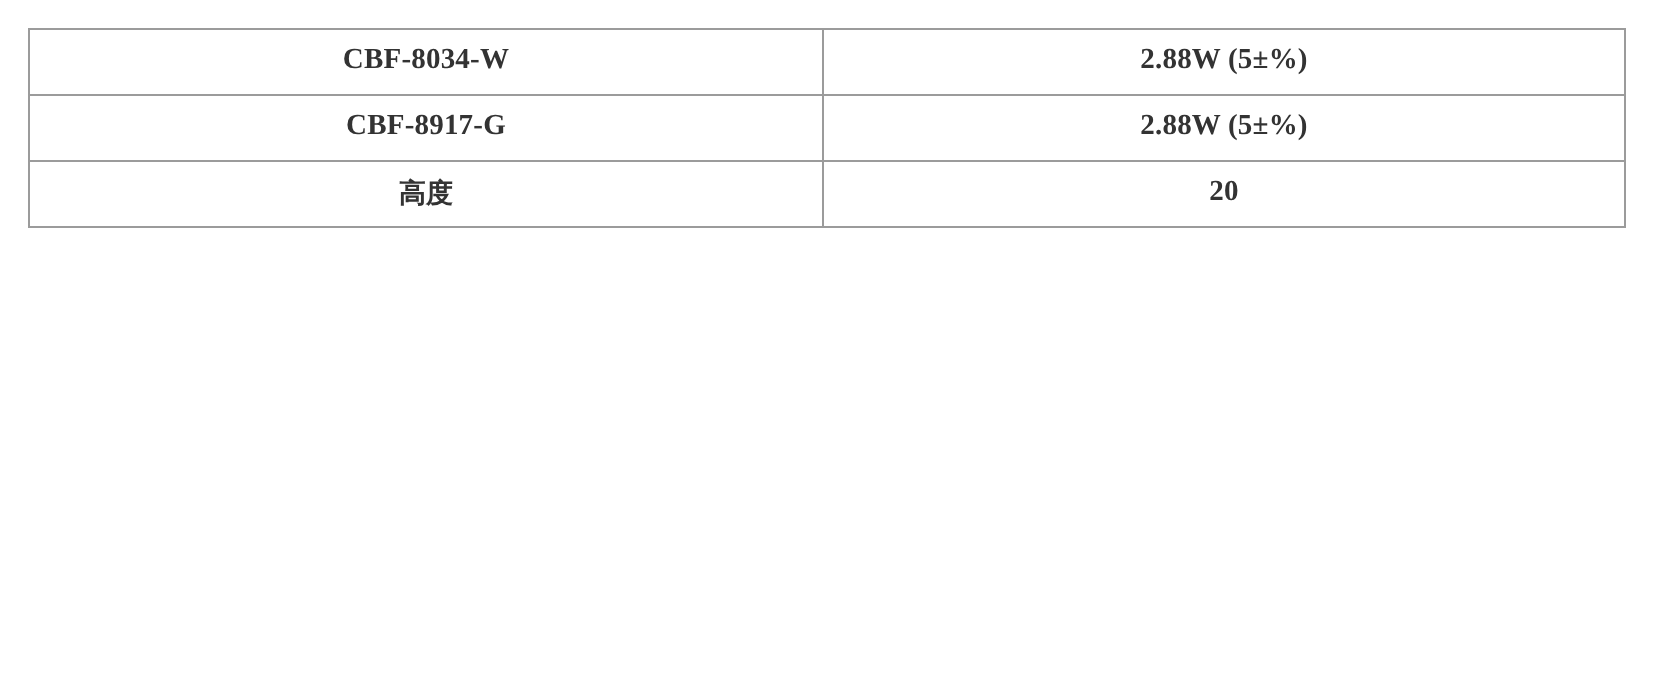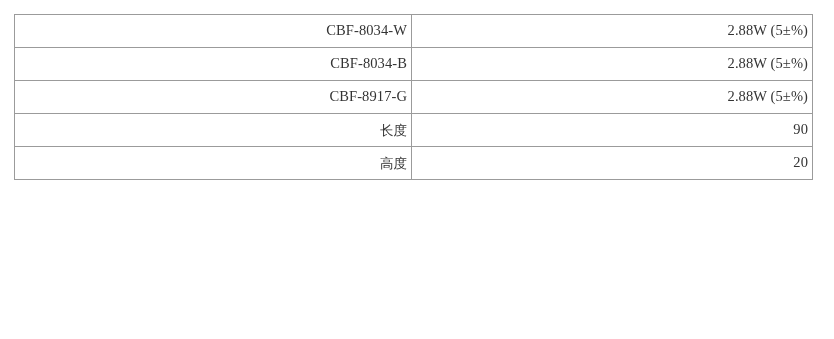--- a/index.html
+++ b/index.html
@@ -27,27 +27,27 @@
     width: 798px;
     border-collapse: collapse;
     table-layout: fixed;
     background: #ffffff;
   }
   .spec-table col.c-label { width: 397px; }
   .spec-table col.c-value { width: 401px; }
   .spec-table td {
     height: 32px;
     border: 1px solid #9b9b9b;
-    text-align: right;
+    text-align: center;
     vertical-align: middle;
     padding: 0 4px;
     color: #333333;
     font-size: 14px;
     line-height: 1.2;
-    font-weight: 400;
+    font-weight: 700;
     white-space: nowrap;
     overflow: hidden;
   }
   .spec-table td.latin {
     font-family: "Liberation Serif", "DejaVu Serif", serif;
     font-size: 14.5px;
     letter-spacing: 0.1px;
   }
   .spec-table td.cjk {
     font-family: "DejaVu Sans", "Liberation Sans", sans-serif;
@@ -62,30 +62,22 @@
     <colgroup>
       <col class="c-label">
       <col class="c-value">
     </colgroup>
     <tbody>
         <tr>
           <td class="latin">CBF-8034-W</td>
           <td class="latin">2.88W (5±%)</td>
         </tr>
         <tr>
-          <td class="latin">CBF-8034-B</td>
-          <td class="latin">2.88W (5±%)</td>
-        </tr>
-        <tr>
           <td class="latin">CBF-8917-G</td>
           <td class="latin">2.88W (5±%)</td>
-        </tr>
-        <tr>
-          <td class="cjk">长度</td>
-          <td class="latin">90</td>
         </tr>
         <tr>
           <td class="cjk">高度</td>
           <td class="latin">20</td>
         </tr>
       </tbody>
   </table>
 </div>
 
 </body></html>

